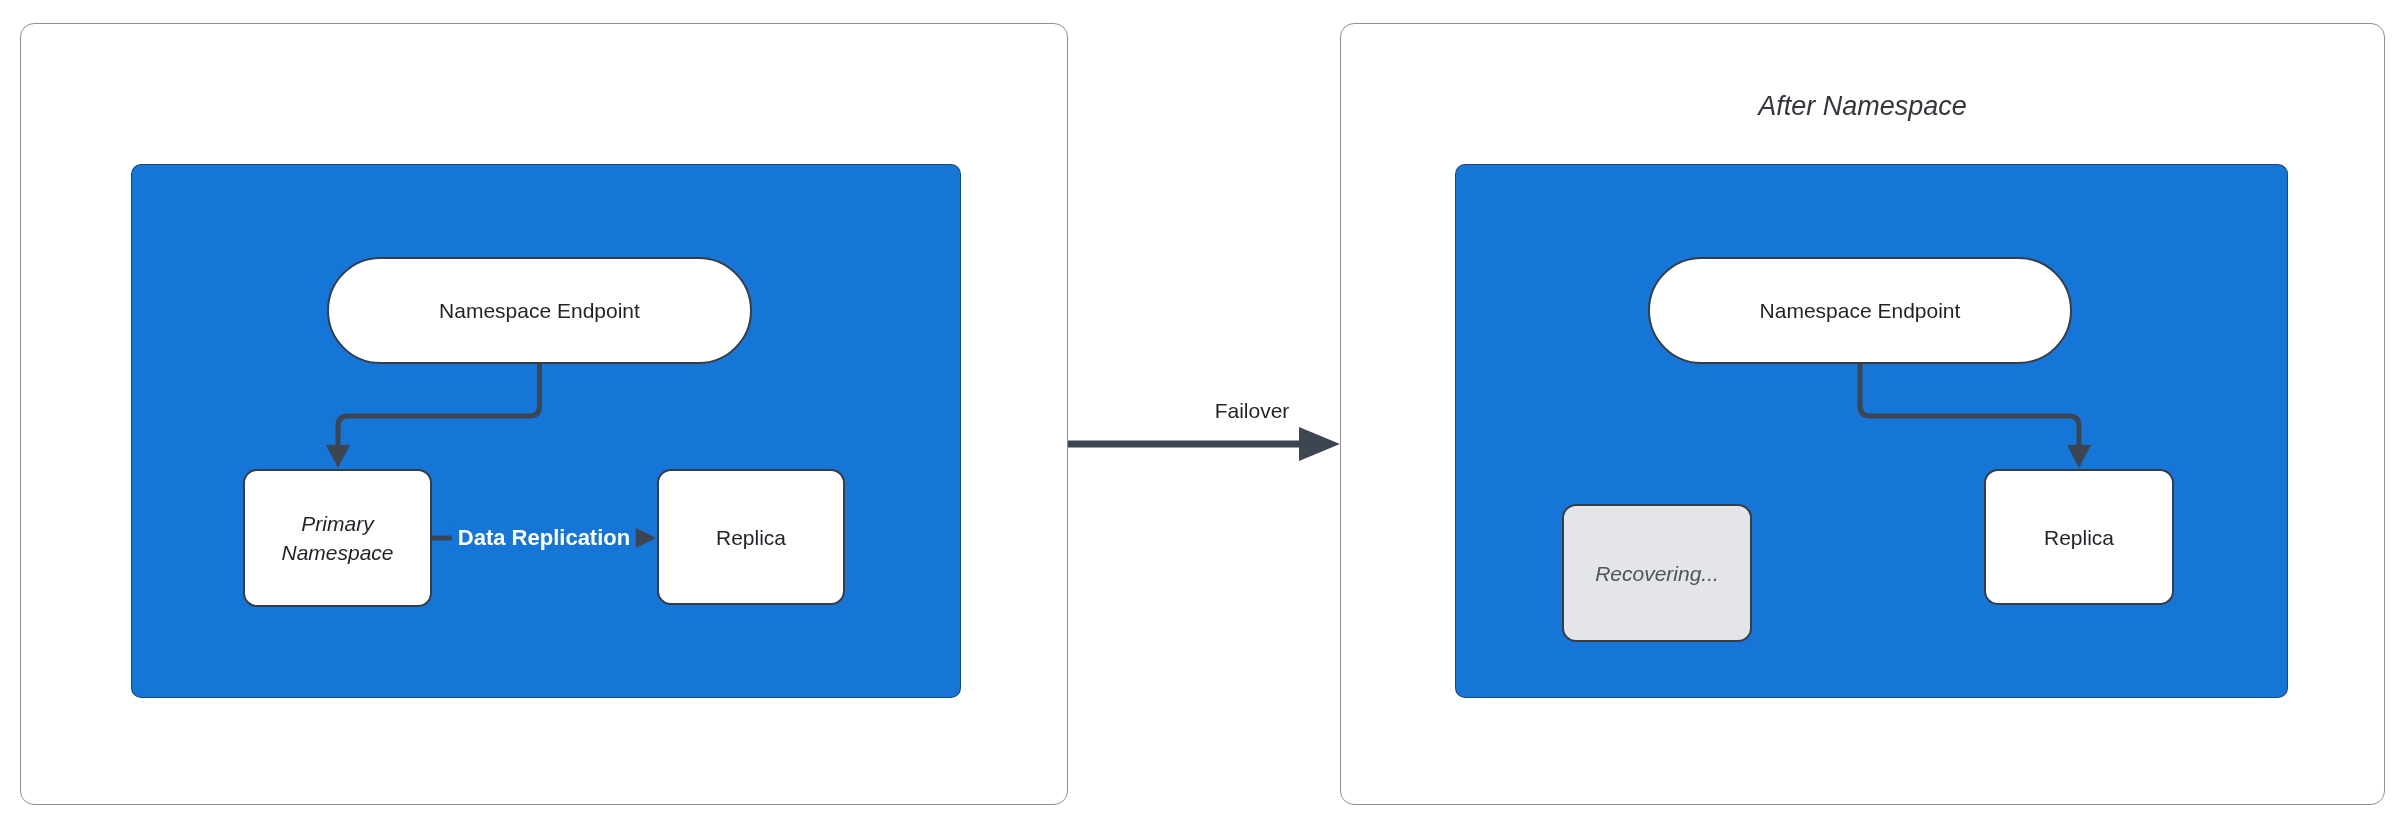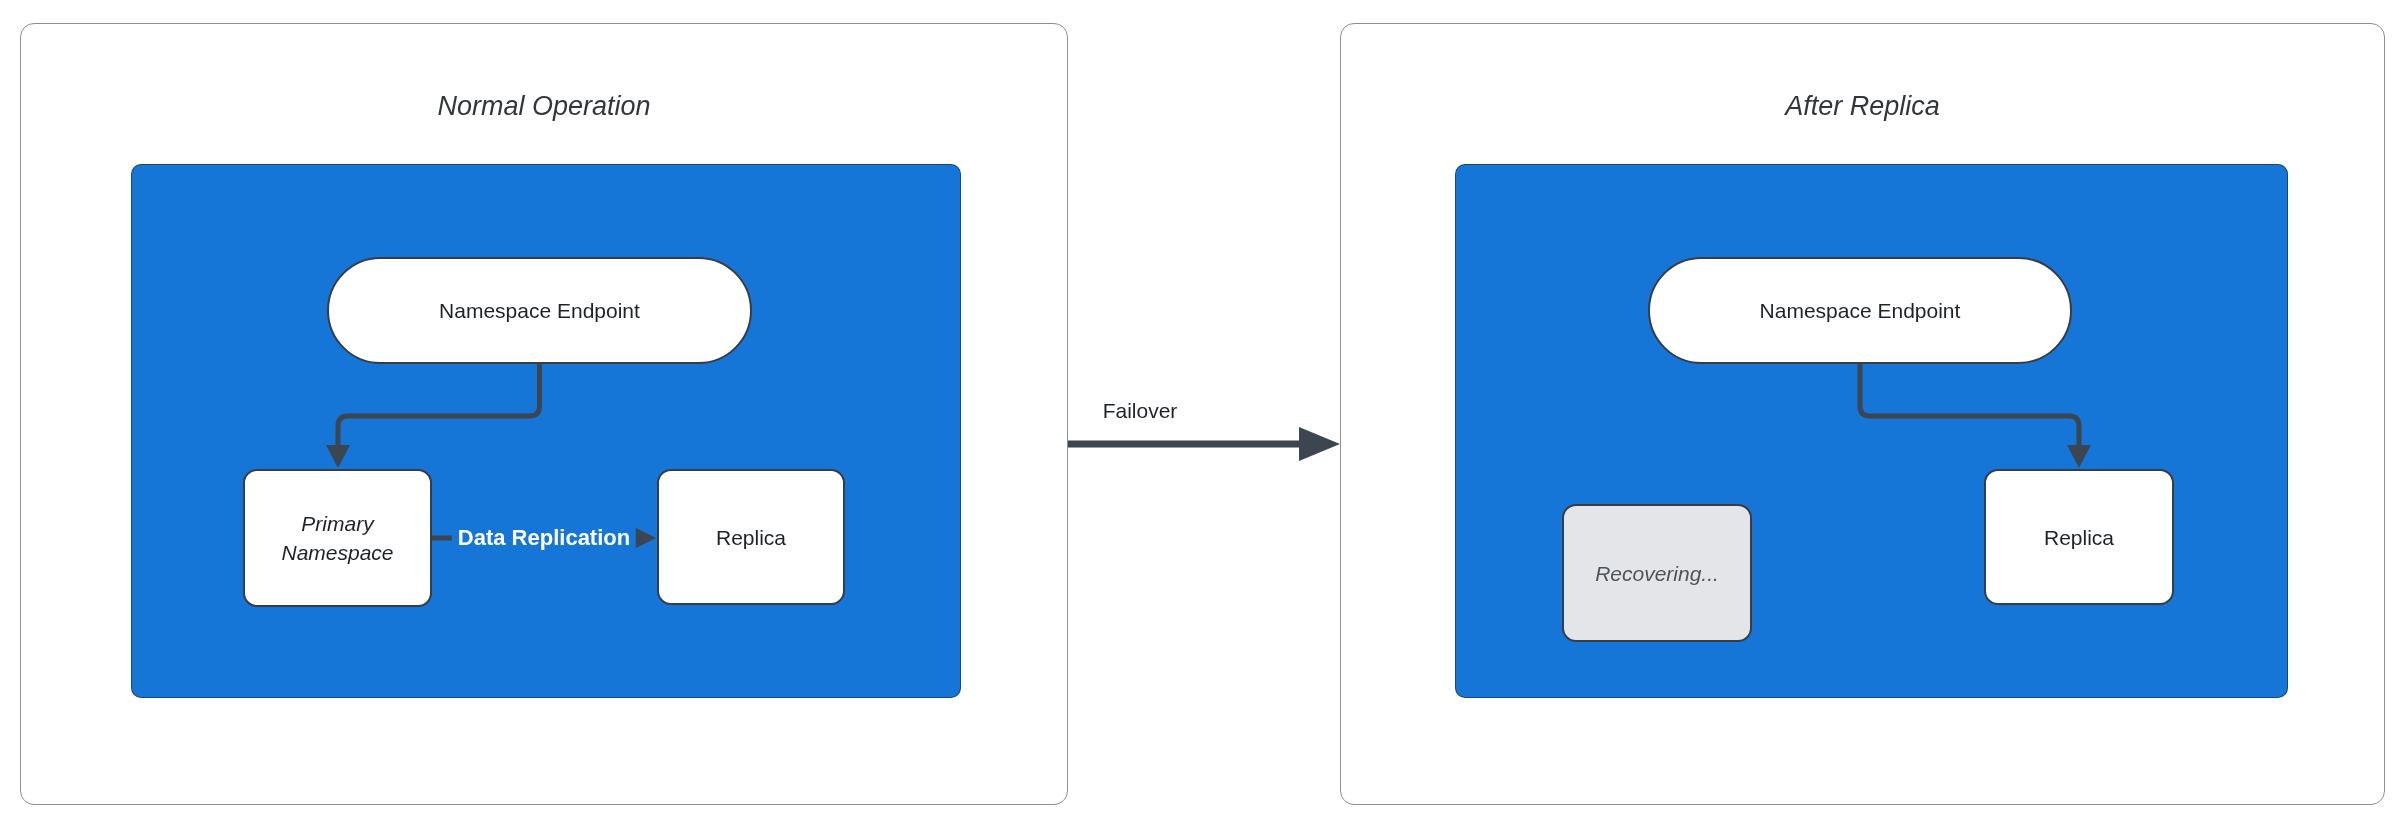--- a/index.html
+++ b/index.html
@@ -94,21 +94,20 @@
     font-size:21px;
     color:var(--node-text);
   }
 </style>
 </head>
 <body>
 
 <div class="canvas">
 
   <section class="panel" style="left:20px;top:23px;width:1048px;height:782px;">
-    <div class="panel-title">Normal Operation</div>
 
     <div class="cluster" style="left:110px;top:140px;width:830px;height:534px;">
 
       <svg class="connector" width="830" height="534" viewBox="0 0 830 534" aria-hidden="true">
         <path d="M407.5 196 V241 Q407.5 251 397.5 251 H216 Q206 251 206 261 V286"></path>
         <polygon points="206,303 194,280 218,280"></polygon>
       </svg>
 
       <svg class="connector" width="830" height="534" viewBox="0 0 830 534" aria-hidden="true">
         <path d="M300 373 H505"></path>
@@ -124,29 +123,29 @@
       </div>
 
       <div class="node box" style="left:525px;top:304px;width:188px;height:136px;">
         <span>Replica</span>
       </div>
 
       <div class="edge-label" style="left:412px;top:373px;">Data Replication</div>
     </div>
   </section>
 
-  <div class="failover-label" style="left:1004px;top:399px;width:272px;">Failover</div>
+  <div class="failover-label" style="left:1116px;top:399px;width:272px;">Failover</div>
 
   <svg class="mid-arrow" style="left:1068px;top:426px;" width="274" height="36" viewBox="0 0 274 36" aria-hidden="true">
     <path d="M0 18 H233"></path>
     <polygon points="272,18 231,1 231,35"></polygon>
   </svg>
 
   <section class="panel" style="left:1340px;top:23px;width:1045px;height:782px;">
-    <div class="panel-title">After Replica</div>
+    <div class="panel-title">After Namespace</div>
 
     <div class="cluster" style="left:114px;top:140px;width:833px;height:534px;">
 
       <svg class="connector" width="833" height="534" viewBox="0 0 833 534" aria-hidden="true">
         <path d="M404 196 V241 Q404 251 414 251 H613 Q623 251 623 261 V286"></path>
         <polygon points="623,303 611,280 635,280"></polygon>
       </svg>
 
       <div class="node pill" style="left:192px;top:92px;width:424px;height:107px;">
         <span>Namespace Endpoint</span>

